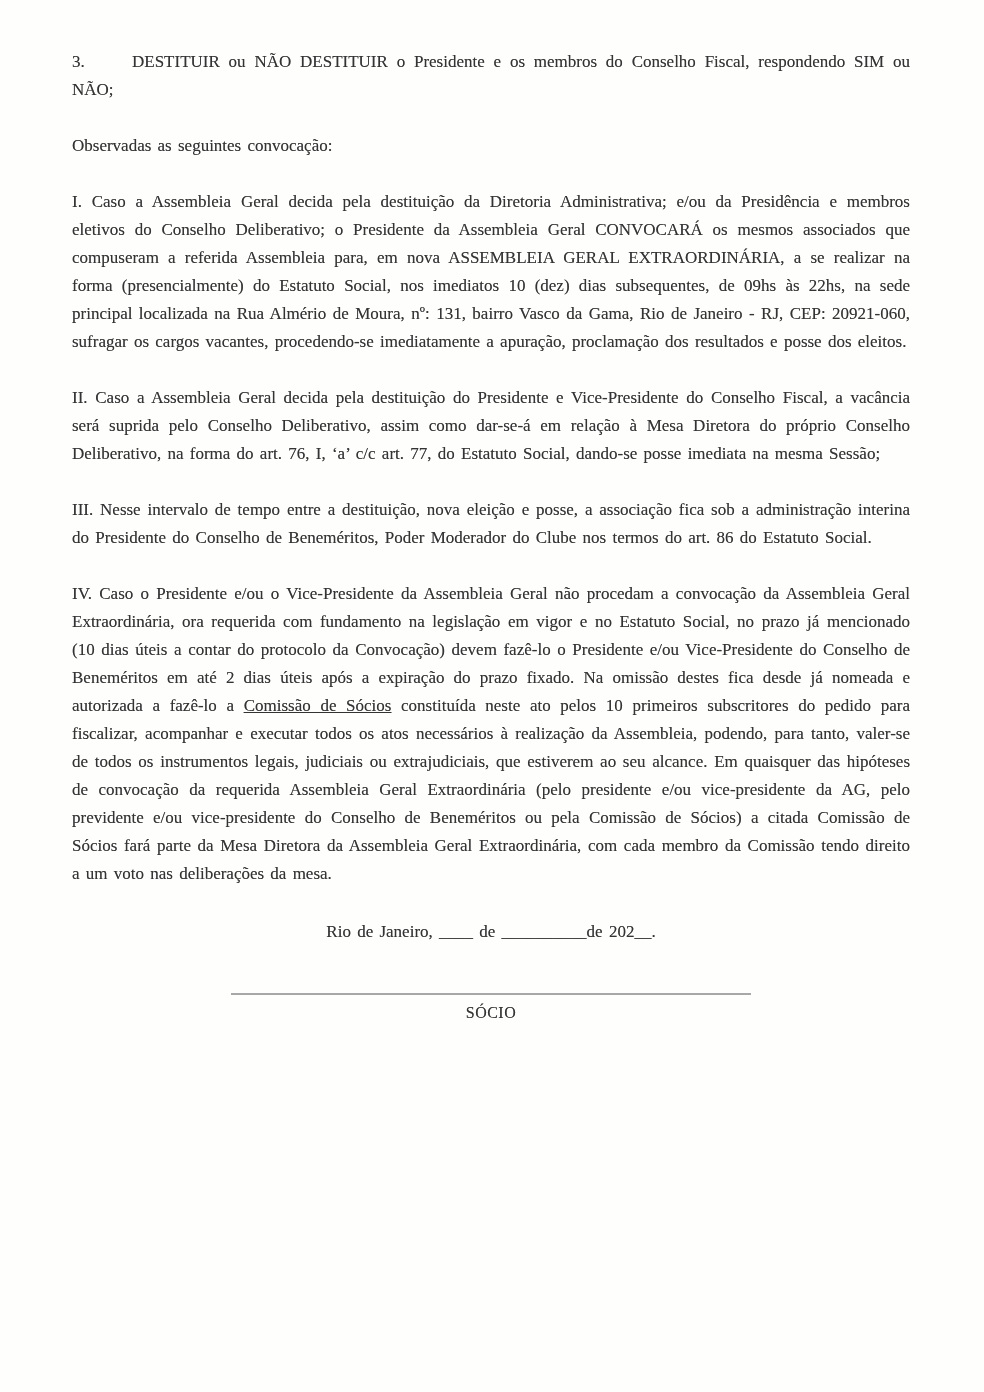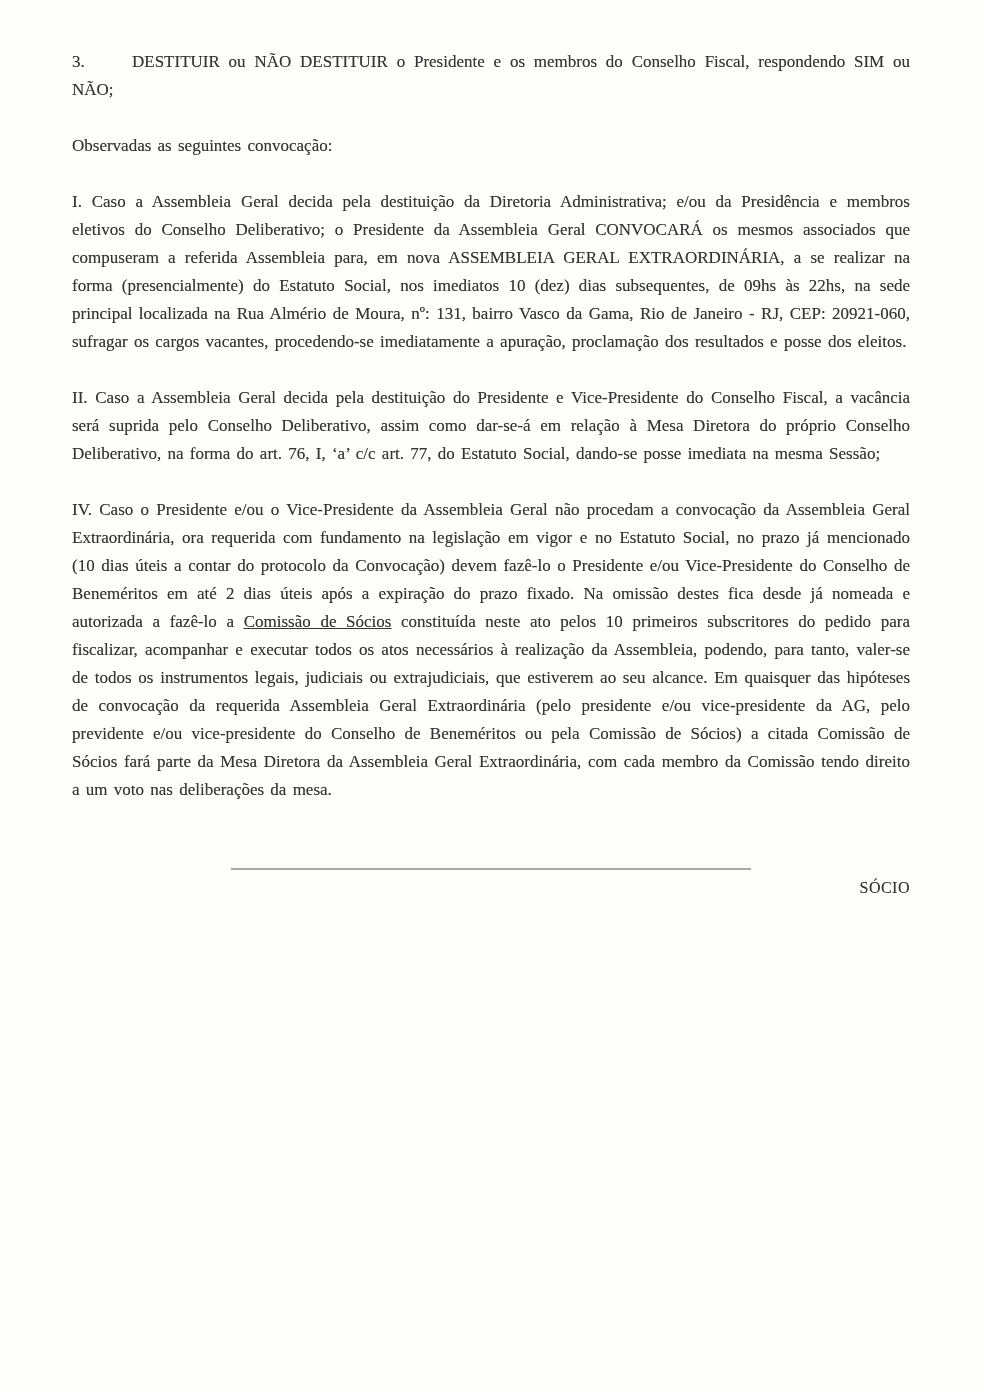--- a/index.html
+++ b/index.html
@@ -33,22 +33,22 @@
   }
   .underline {
     text-decoration: underline;
   }
   .date-line {
     margin: 30px 0 0 0;
     text-align: center;
     word-spacing: 2px;
   }
   .sig-block {
-    margin-top: 64px;
-    text-align: right;
+    margin-top: 47px;
+    text-align: center;
   }
   .sig-line {
     width: 520px;
     height: 0;
     border-top: 2px solid #a8a8a8;
     margin: 0 auto 4px auto;
   }
   .sig-label {
     font-size: 16px;
     letter-spacing: 0.5px;
@@ -60,22 +60,24 @@
 <div class="page">
 
   <p class="para"><span class="num">3.</span><span>DESTITUIR ou NÃO DESTITUIR o Presidente e os membros do Conselho Fiscal, respondendo SIM ou NÃO;</span></p>
 
   <p class="para">Observadas as seguintes convocação:</p>
 
   <p class="para">I. Caso a Assembleia Geral decida pela destituição da Diretoria Administrativa; e/ou da Presidência e membros eletivos do Conselho Deliberativo; o Presidente da Assembleia Geral CONVOCARÁ os mesmos associados que compuseram a referida Assembleia para, em nova ASSEMBLEIA GERAL EXTRAORDINÁRIA, a se realizar na forma (presencialmente) do Estatuto Social, nos imediatos 10 (dez) dias subsequentes, de 09hs às 22hs, na sede principal localizada na Rua Almério de Moura, nº: 131, bairro Vasco da Gama, Rio de Janeiro - RJ, CEP: 20921-060, sufragar os cargos vacantes, procedendo-se imediatamente a apuração, proclamação dos resultados e posse dos eleitos.</p>
 
   <p class="para">II. Caso a Assembleia Geral decida pela destituição do Presidente e Vice-Presidente do Conselho Fiscal, a vacância será suprida pelo Conselho Deliberativo, assim como dar-se-á em relação à Mesa Diretora do próprio Conselho Deliberativo, na forma do art. 76, I, ‘a’ c/c art. 77, do Estatuto Social, dando-se posse imediata na mesma Sessão;</p>
 
+  <p class="para">III. Nesse intervalo de tempo entre a destituição, nova eleição e posse, a associação fica sob a administração interina do Presidente do Conselho de Beneméritos, Poder Moderador do Clube nos termos do art. 86 do Estatuto Social.</p>
 
   <p class="para"><span>IV. Caso o Presidente e/ou o Vice-Presidente da Assembleia Geral não procedam a convocação da Assembleia Geral Extraordinária, ora requerida com fundamento na legislação em vigor e no Estatuto Social, no prazo já mencionado (10 dias úteis a contar do protocolo da Convocação) devem fazê-lo o Presidente e/ou Vice-Presidente do Conselho de Beneméritos em até 2 dias úteis após a expiração do prazo fixado. Na omissão destes fica desde já nomeada e autorizada a fazê-lo a </span><span class="underline">Comissão de Sócios</span><span> constituída neste ato pelos 10 primeiros subscritores do pedido para fiscalizar, acompanhar e executar todos os atos necessários à realização da Assembleia, podendo, para tanto, valer-se de todos os instrumentos legais, judiciais ou extrajudiciais, que estiverem ao seu alcance. Em quaisquer das hipóteses de convocação da requerida Assembleia Geral Extraordinária (pelo presidente e/ou vice-presidente da AG, pelo previdente e/ou vice-presidente do Conselho de Beneméritos ou pela Comissão de Sócios) a citada Comissão de Sócios fará parte da Mesa Diretora da Assembleia Geral Extraordinária, com cada membro da Comissão tendo direito a um voto nas deliberações da mesa.</span></p>
 
+  <p class="date-line">Rio de Janeiro, ____ de __________de 202__.</p>
 
   <div class="sig-block">
     <div class="sig-line"></div>
     <div class="sig-label">SÓCIO</div>
   </div>
 
 </div>
 
 </body></html>

